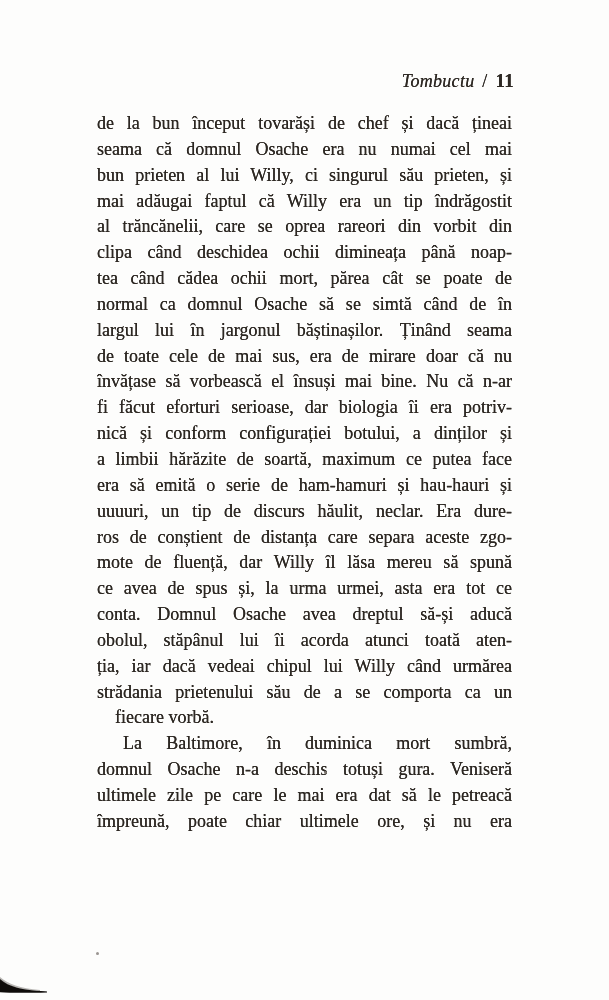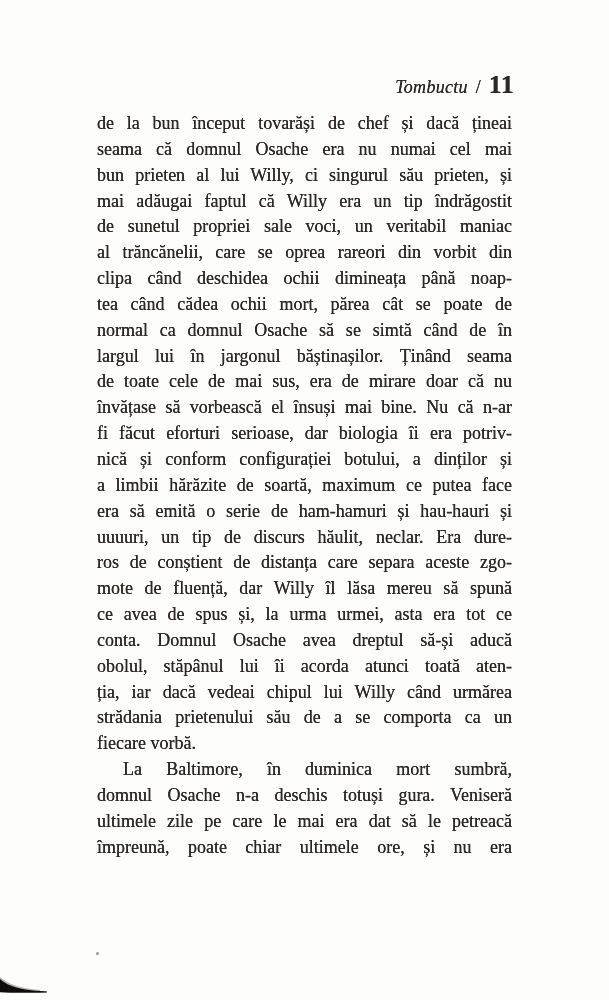--- a/index.html
+++ b/index.html
@@ -21,39 +21,39 @@
     position: absolute;
     top: 70px;
     right: 95px;
     font-size: 18px;
     letter-spacing: 0.3px;
     white-space: nowrap;
     text-shadow: 0 0 0.5px currentColor;
   }
   .rh-title { font-style: italic; font-family: Liberation Serif, serif; }
   .rh-sep { padding: 0 3px; }
-  .rh-num { font-weight: bold; font-size: 26px; text-align: center; }
+  .rh-num { font-weight: bold; font-size: 19px; text-align: center; }
 
   
   .textblock {
     position: absolute;
     left: 97px;
     top: 111px;
     width: 415px;
     font-size: 18px;
   }
   .line {
     height: 25.85px;
     line-height: 25.85px;
     text-align: justify;
     text-align-last: justify;
     overflow: hidden;
     text-shadow: 0 0 0.55px currentColor;
   }
-  .line.flush { text-align-last: left; }
+  .line.flush { text-align-last: left; margin-left: 18px; }
   .line.indent { text-indent: 26px; }
 
   
   .corner-smudge {
     position: absolute;
     left: 0;
     top: 976px;
     width: 52px;
     height: 18px;
     filter: blur(0.4px);
@@ -74,21 +74,20 @@
     <span class="rh-title">Tombuctu</span>
     <span class="rh-sep">/</span>
     <span class="rh-num">11</span>
   </div>
 
   <div class="textblock">
     <div class="line">de la bun început tovarăși de chef și dacă țineai</div>
     <div class="line">seama că domnul Osache era nu numai cel mai</div>
     <div class="line">bun prieten al lui Willy, ci singurul său prieten, și</div>
     <div class="line">mai adăugai faptul că Willy era un tip îndrăgostit</div>
-    <div class="line">de sunetul propriei sale voci, un veritabil maniac</div>
     <div class="line">al trăncănelii, care se oprea rareori din vorbit din</div>
     <div class="line">clipa când deschidea ochii dimineața până noap-</div>
     <div class="line">tea când cădea ochii mort, părea cât se poate de</div>
     <div class="line">normal ca domnul Osache să se simtă când de în</div>
     <div class="line">largul lui în jargonul băștinașilor. Ținând seama</div>
     <div class="line">de toate cele de mai sus, era de mirare doar că nu</div>
     <div class="line">învățase să vorbească el însuși mai bine. Nu că n-ar</div>
     <div class="line">fi făcut eforturi serioase, dar biologia îi era potriv-</div>
     <div class="line">nică și conform configurației botului, a dinților și</div>
     <div class="line">a limbii hărăzite de soartă, maximum ce putea face</div>

